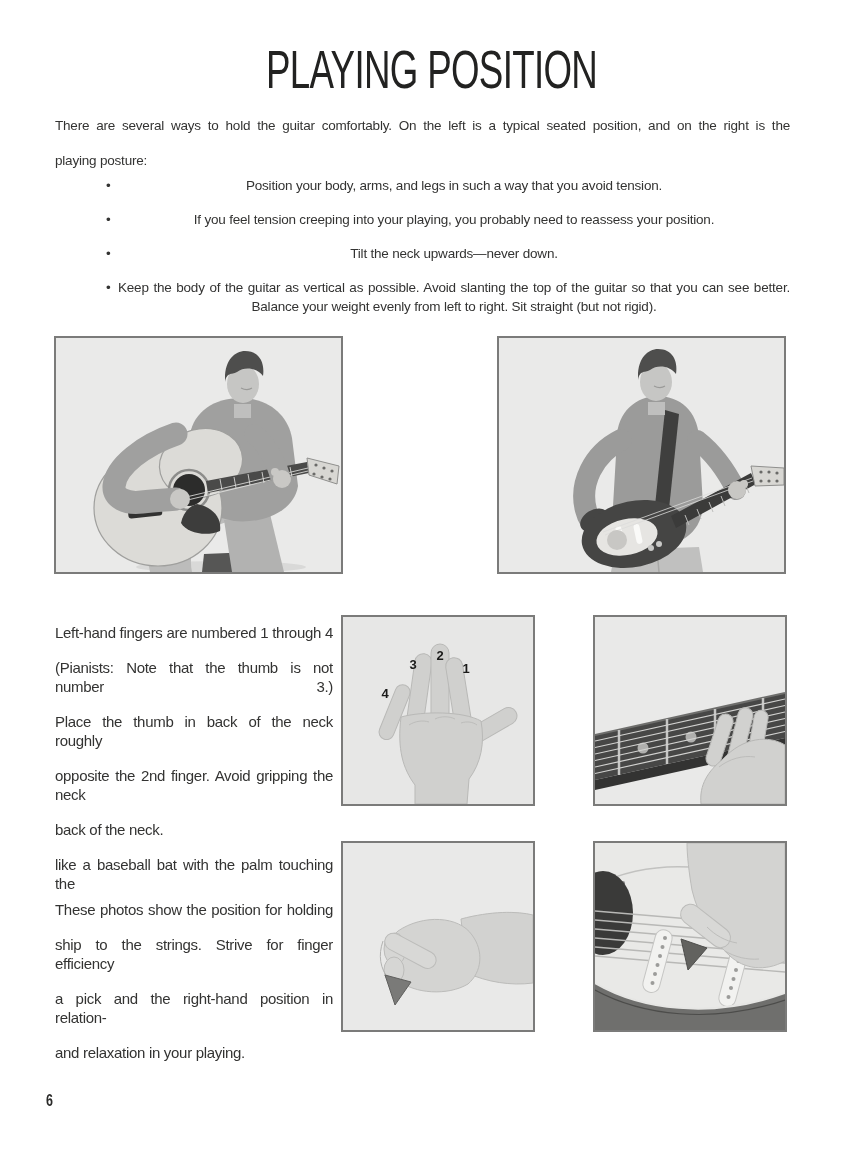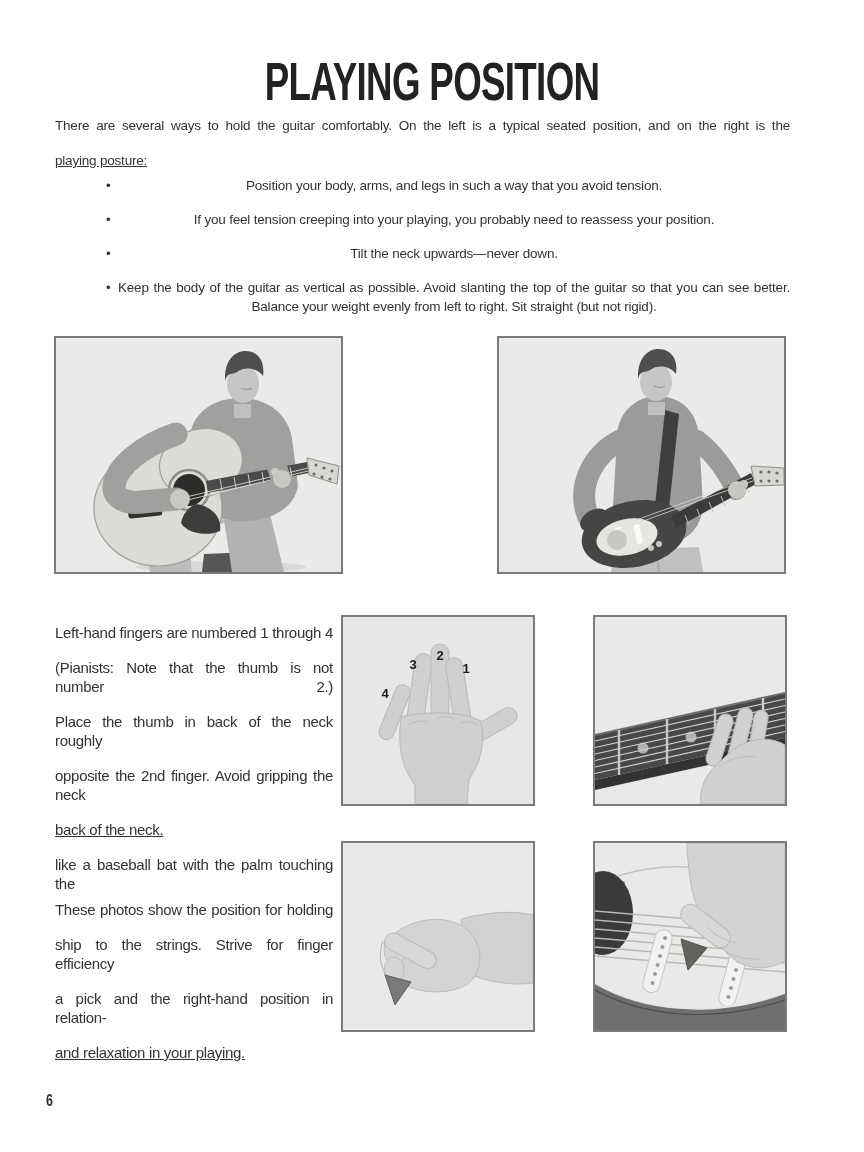--- a/index.html
+++ b/index.html
@@ -3,27 +3,27 @@
 <meta charset="utf-8">
 <style>
   * { margin:0; padding:0; box-sizing:border-box; }
   html,body { background:#ffffff; }
   .page {
     position:relative; width:864px; height:1152px; background:#ffffff;
     font-family:"Liberation Sans", sans-serif; color:#2e2e2e; overflow:hidden;
   }
   .title {
     position:absolute; top:42px; left:0; width:864px; text-align:center;
-    font-weight:700; font-size:54px; line-height:1; color:#222221; white-space:nowrap;margin-top:12px;
+    font-weight:400; font-size:54px; line-height:1; color:#222221; white-space:nowrap;
   }
   .title .squeeze { display:inline-block; transform:scaleX(0.68); transform-origin:50% 50%; letter-spacing:-1px; }
 
   .copy { font-size:13.5px; line-height:19px; letter-spacing:-0.2px; color:#333332; }
   .jline { text-align:justify; text-align-last:justify;margin-top:16px; }
-  .jline.last { text-align-last:left;text-decoration:underline; }
+  .jline.last { text-align-last:left; }
 
   .intro { position:absolute; left:55px; top:100px; width:735px; }
 
   .bullets { position:absolute; left:106px; top:176px; width:684px; }
   .bullet { position:relative; padding-left:12px; margin-bottom:15px; }
   .bullet .dot { position:absolute; left:0; top:0; }
   .bline { text-align:center; }
   .bline.j { text-align:justify; text-align-last:justify; }
 
   .side { position:absolute; left:55px; width:278px; font-size:15px; letter-spacing:-0.3px; }
@@ -197,21 +197,21 @@
       <g>
         <circle cx="118" cy="202" r="10" fill="#c8c7c4"></circle>
         <circle cx="238" cy="152" r="9" fill="#c8c7c4"></circle>
         <circle cx="245" cy="146" r="4" fill="#c8c7c4"></circle>
       </g>
     </svg>
   </div>
 
   <div class="copy side side-text-1">
     <div class="jline">Left-hand fingers are numbered 1 through 4</div>
-    <div class="jline">(Pianists: Note that the thumb is not number 2.)</div>
+    <div class="jline">(Pianists: Note that the thumb is not number 3.)</div>
     <div class="jline">Place the thumb in back of the neck roughly</div>
     <div class="jline">opposite the 2nd finger. Avoid gripping the neck</div>
     <div class="jline last">back of the neck.</div>
     <div class="jline">like a baseball bat with the palm touching the</div>
   </div>
 
   <div class="photo" id="photo-hand">
     <svg viewBox="0 0 190 187">
       <rect width="190" height="187" fill="#e7e7e6"></rect>
       <g fill="#d0d0ce" stroke="#b9b9b7" stroke-width="1">

